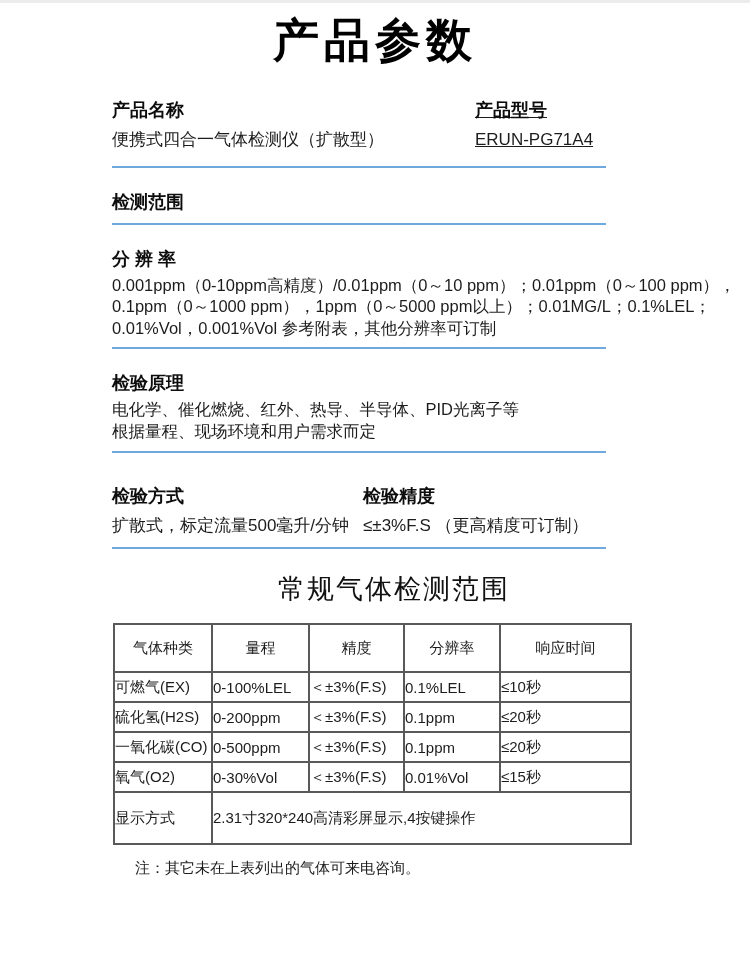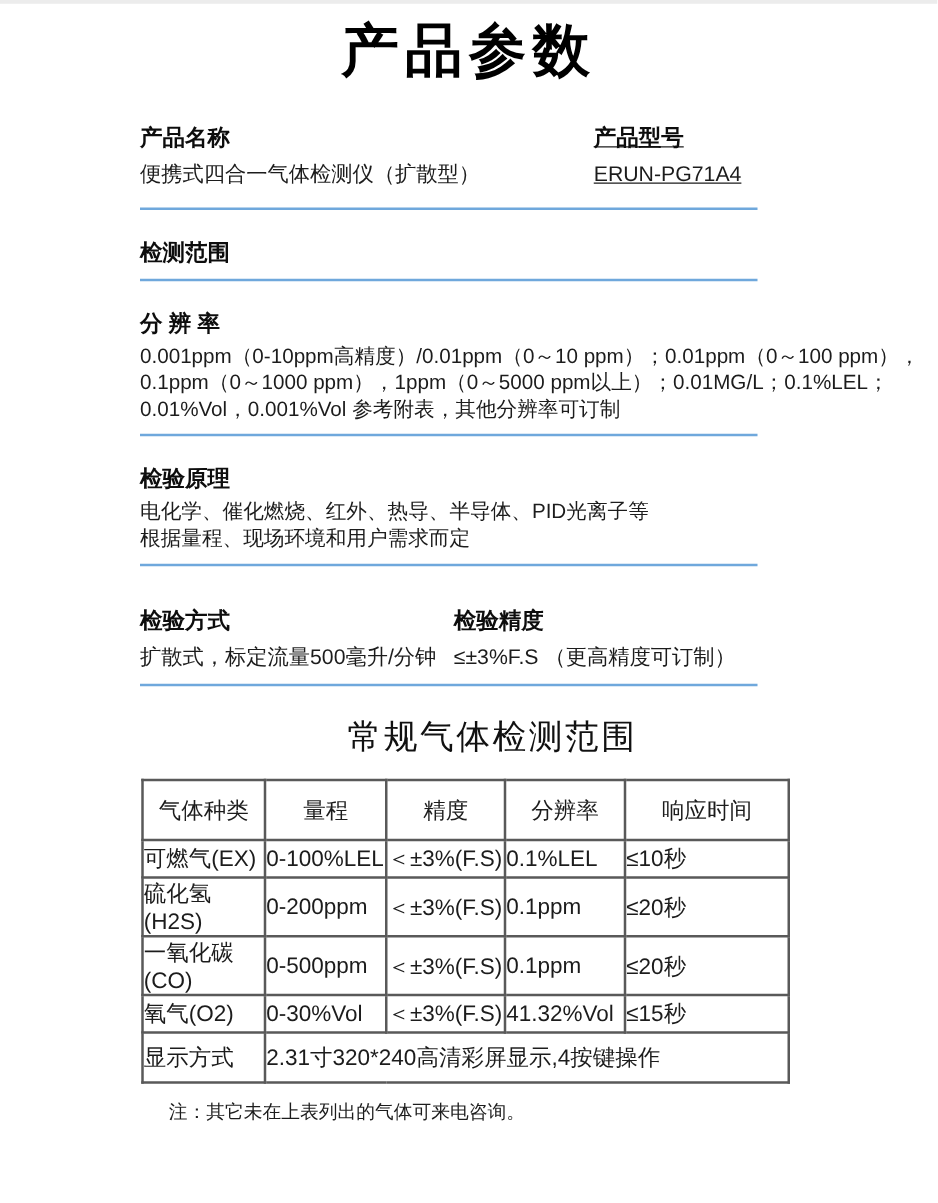--- a/index.html
+++ b/index.html
@@ -60,28 +60,28 @@
   }
 
   table.gas {
     margin:18px 0 0 113px;
     border-collapse:collapse;
     width:517px;
     table-layout:fixed;
   }
   table.gas th, table.gas td {
     border:2px solid #595959;
-    font-size:18px;
+    font-size:15px;
     font-weight:400;
     color:#1c1c1c;
     padding:0;
   }
   table.gas th { height:48px; }
   table.gas td { height:30px; }
-  tr.display-row td { height:40px; }
+  tr.display-row td { height:52px; }
   td.display-value { text-align:left; padding-left:22px; }
 
   .note {
     margin:13px 0 0 135px;
     font-size:15px;
     line-height:20px;
     white-space:nowrap;
   }
 </style>
 </head>
@@ -173,21 +173,21 @@
     <td>一氧化碳(CO)</td>
     <td>0-500ppm</td>
     <td>＜±3%(F.S)</td>
     <td>0.1ppm</td>
     <td>≤20秒</td>
   </tr>
   <tr>
     <td>氧气(O2)</td>
     <td>0-30%Vol</td>
     <td>＜±3%(F.S)</td>
-    <td>41.32%Vol</td>
+    <td>0.01%Vol</td>
     <td>≤15秒</td>
   </tr>
   <tr class="display-row">
     <td>显示方式</td>
     <td class="display-value" colspan="4">2.31寸320*240高清彩屏显示,4按键操作</td>
   </tr>
 </tbody>
   </table>
 
 <div class="note">注：其它未在上表列出的气体可来电咨询。</div>

